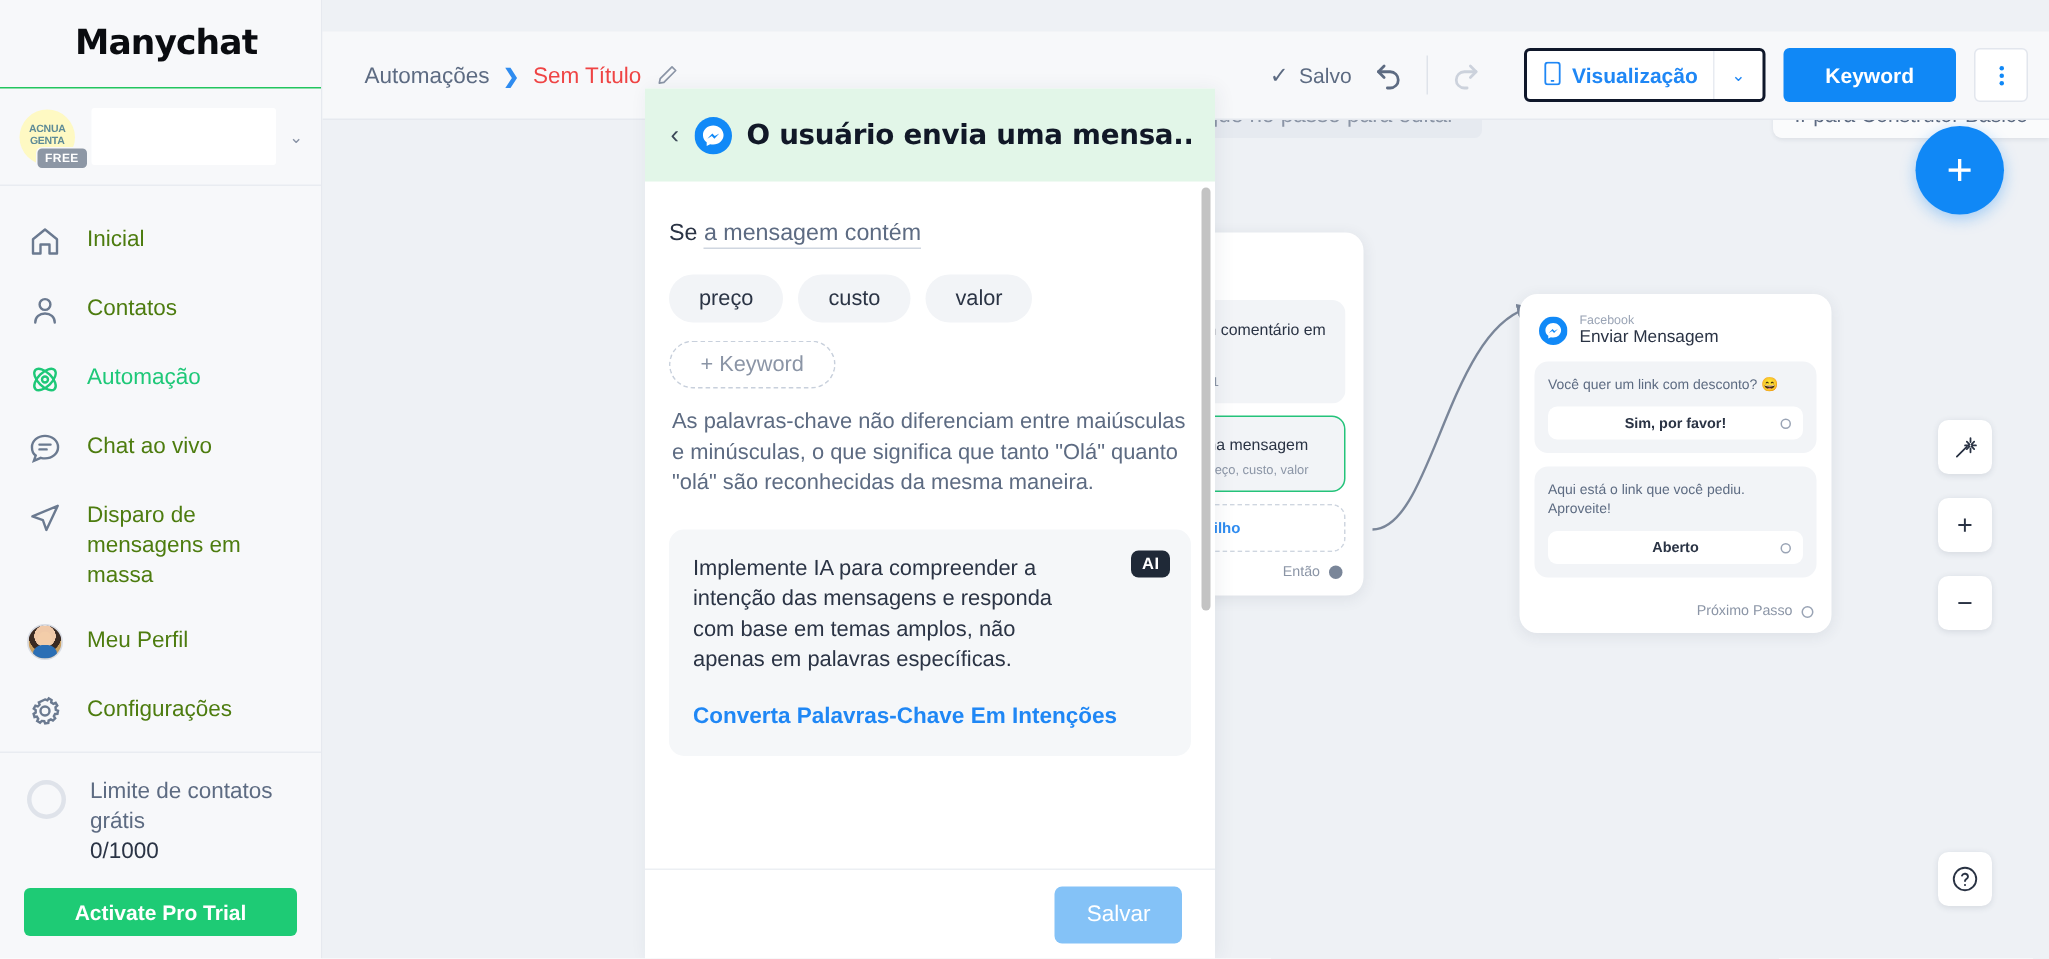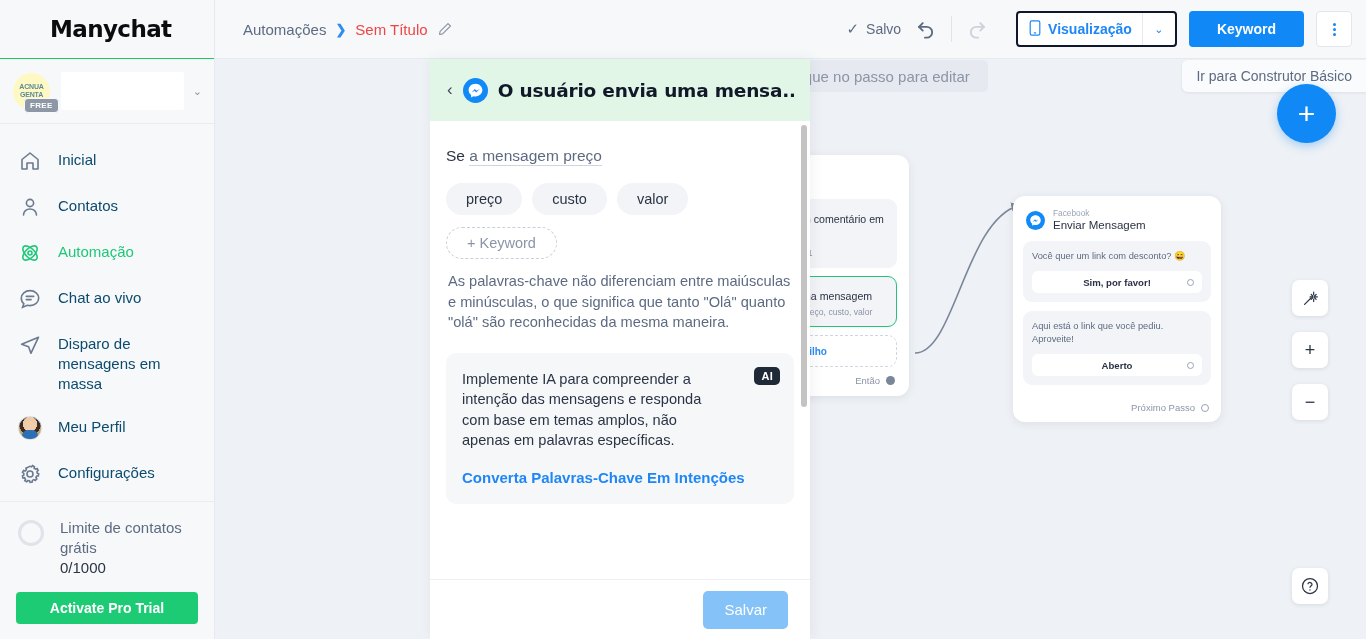--- a/index.html
+++ b/index.html
@@ -57,21 +57,21 @@
   .ws-name {
     flex: 1; height: 38px; background: #fff; border-radius: 2px;
     margin-left: 2px;
   }
   .ws-caret { color: #8a94a6; font-size: 11px; padding-right: 2px; }
 
   .nav { padding-top: 14px; display: flex; flex-direction: column; }
   .nav-item {
     display: flex; align-items: flex-start; gap: 16px;
     padding: 11px 12px 11px 18px;
-    color: #0c4a6e; font-size: 15px; line-height: 20px;
+    color: #4d7c0f; font-size: 15px; line-height: 20px;
     cursor: pointer;
   }
   .nav-item .ico { width: 24px; height: 24px; flex: 0 0 24px; display:block; }
   .nav-item.active { color: #1ec878; }
   .nav-item .lbl { padding-top: 1px; }
 
   .nav-avatar {
     width: 24px; height: 24px; border-radius: 50%; flex: 0 0 24px;
     background: radial-gradient(circle at 50% 32%, #f0c9a8 0 38%, #3a2a22 39% 58%, #c9a063 59% 100%);
     border: 1px solid #d8dce4;
@@ -108,21 +108,21 @@
   }
 
   
   .main { flex: 1; position: relative; height: 639px; background: #eef1f5; }
 
   .topbar {
     height: 59px; background: #f7f8fa;
     border-bottom: 1px solid #e6e9ef;
     display: flex; align-items: center;
     padding: 0 14px 0 28px;
-    position: relative; z-index: 6;
+    position: relative; z-index: 6; margin-top: 21px;
   }
   .breadcrumb { display: flex; align-items: center; gap: 9px; }
   .bc-root { color: #5d6b82; font-size: 15px; cursor: pointer; }
   .bc-sep { color: #2f8cf0; font-size: 13px; font-weight: 700; }
   .bc-title { color: #ef4444; font-size: 15px; }
   .pencil { width: 16px; height: 16px; cursor: pointer; }
 
   .top-right { margin-left: auto; display: flex; align-items: center; gap: 12px; }
   .saved { display: flex; align-items: center; gap: 7px; color: #5d6b82; font-size: 14px; }
   .check { color: #5d6b82; font-size: 15px; }
@@ -607,21 +607,21 @@
               <path d="M12 5.4c-3.7 0-6.6 2.7-6.6 6.1 0 1.9.9 3.6 2.4 4.7v2.4l2.2-1.2c.6.17 1.3.26 2 .26 3.7 0 6.6-2.7 6.6-6.1S15.7 5.4 12 5.4z" fill="#fff"></path>
               <path d="M8.2 13.9l3.2-3.4 1.6 1.7 2.9-1.7-3.2 3.4-1.6-1.7z" fill="#1189f7"></path>
             </svg>
         </span>
         <span class="title">O usuário envia uma mensa...</span>
       </div>
 
       <div class="panel-body">
         <div class="cond-line">
           <span>Se</span>
-          <span class="sel">a mensagem preço</span>
+          <span class="sel">a mensagem contém</span>
         </div>
 
         <div class="chips">
           <span class="chip">preço</span>
           <span class="chip">custo</span>
           <span class="chip">valor</span>
         </div>
         <div class="chips">
           <span class="chip add">+ Keyword</span>
         </div>

